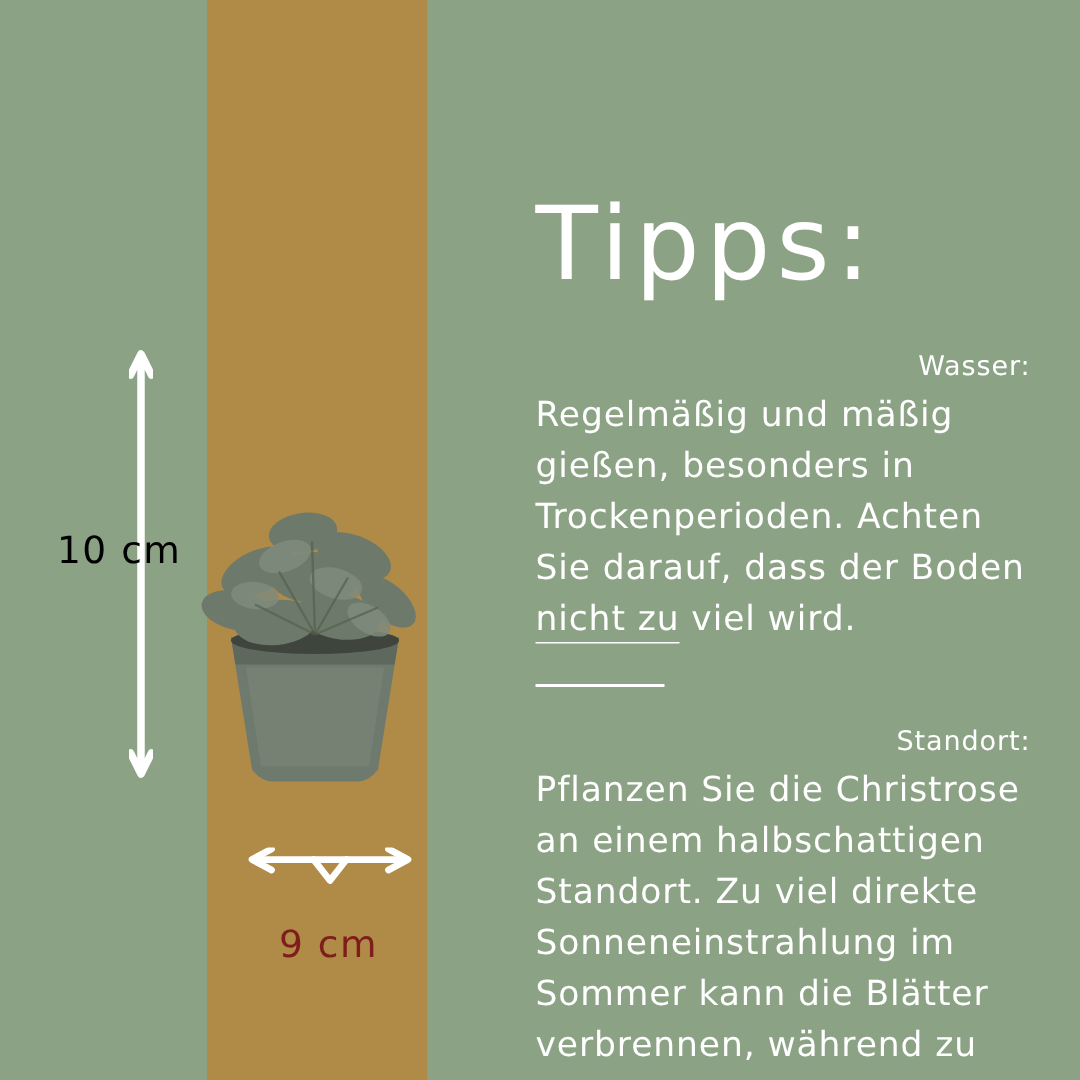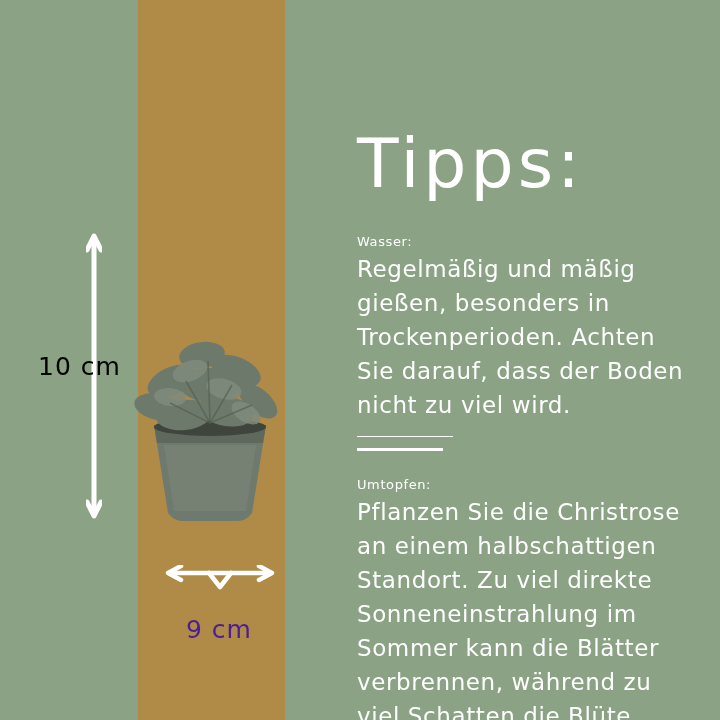--- a/index.html
+++ b/index.html
@@ -56,21 +56,21 @@
     top: 352px;
     color: #000000;
     font-size: 25px;
     letter-spacing: 1px;
     font-family: "DejaVu Sans", sans-serif;
   }
   .label-width {
     position: absolute;
     left: 186px;
     top: 615px;
-    color: #4c1d95;
+    color: #7f1d1d;
     font-size: 25px;
     letter-spacing: 1px;
     font-family: "DejaVu Sans", sans-serif;
   }
 
   
   .plant {
     position: absolute;
     left: 120px;
     top: 285px;
@@ -91,37 +91,38 @@
     font-size: 68px;
     font-weight: 400;
     letter-spacing: 4px;
     line-height: 1;
     font-family: "DejaVu Sans", sans-serif;
   }
   .section {
     margin-bottom: 22px;
   }
   .section-title {
-    font-size: 13px;
+    font-size: 18px;
     line-height: 1.48;
     letter-spacing: 0.6px;
     margin: 0 0 1px 0;
     font-family: "DejaVu Sans", sans-serif;
+    text-align: right;
   }
   .section-body {
     font-size: 23px;
     line-height: 1.48;
     letter-spacing: 0.6px;
     margin: 0;
     white-space: pre-line;
     font-family: "DejaVu Sans", sans-serif;
   }
   .underline-word {
     border-bottom: 1.5px solid #ffffff;
-    padding-bottom: 18px;
+    padding-bottom: 2px;
   }
   .divider {
     width: 86px;
     height: 2.5px;
     background: #ffffff;
     margin: 26px 0 24px 0;
   }
 </style>
 </head>
 <body>
@@ -191,21 +192,21 @@
 gießen, besonders in
 Trockenperioden. Achten
 Sie darauf, dass der Boden
 </span><span class="underline-word">nicht zu</span><span> viel wird.</span></p>
     </div>
 
 
     <div class="divider"></div>
 
     <div class="section">
-      <p class="section-title">Umtopfen:</p>
+      <p class="section-title">Standort:</p>
       <p class="section-body">Pflanzen Sie die Christrose
 an einem halbschattigen
 Standort. Zu viel direkte
 Sonneneinstrahlung im
 Sommer kann die Blätter
 verbrennen, während zu
 viel Schatten die Blüte
 beeinträchtigen kann.</p>
     </div>
   </div>

